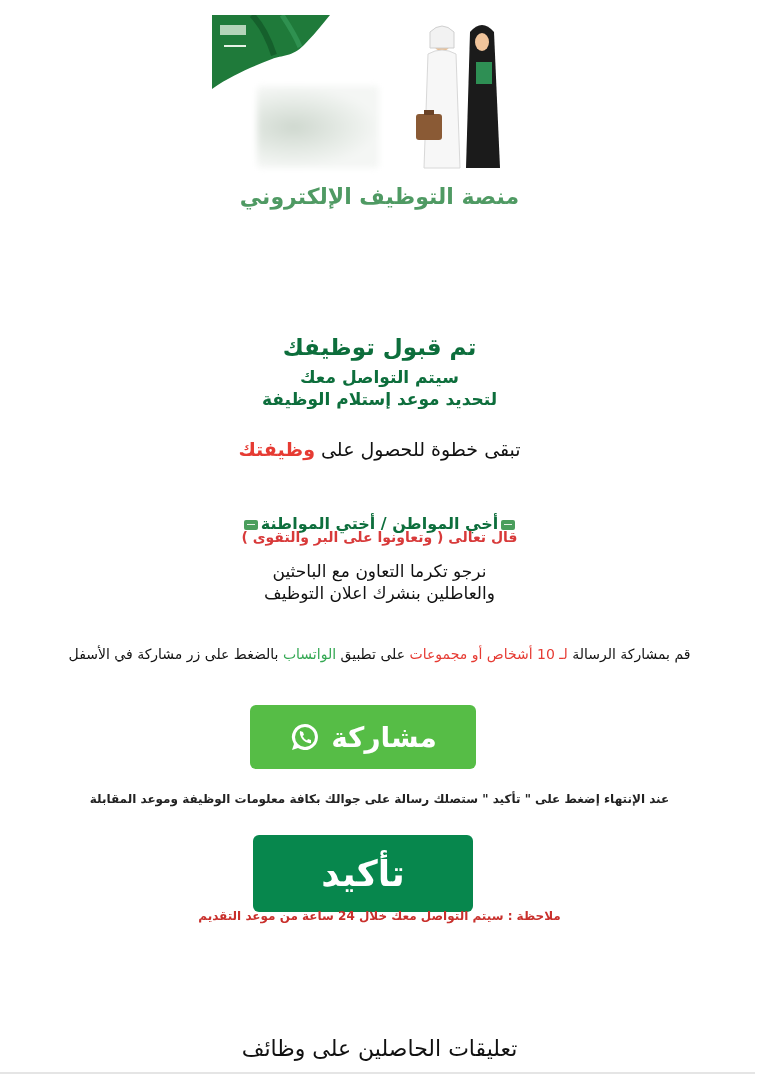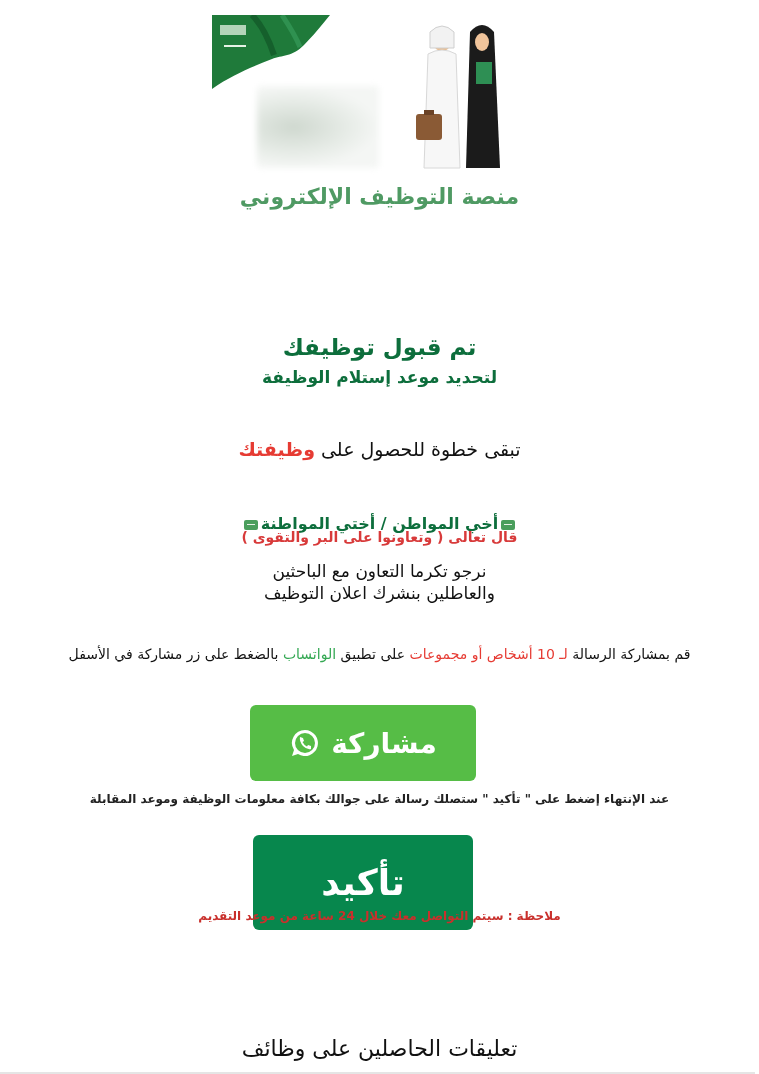--- a/index.html
+++ b/index.html
@@ -22,24 +22,24 @@
   .mini-flag { display:inline-block; width:14px; height:10px; background:#4a9e5c; border-radius:2px; vertical-align:middle; margin:0 3px; position:relative; }
   .mini-flag::after { content:""; position:absolute; left:3px; top:4px; width:8px; height:1px; background:#e6f1e6; }
   .verse { top:529px; font-size:14px; font-weight:bold; color:#d83a3a; }
   .plea { top:560px; font-size:17px; font-weight:normal; color:#111; line-height:22px; }
 
   .share-text { top:646px; font-size:14px; color:#111; }
   .share-text .red { color:#e63b33; }
   .share-text .green { color:#34a853; }
 
   .btn { border-radius:6px; display:flex; align-items:center; justify-content:center; color:#fff; font-weight:bold; direction:rtl; cursor:pointer; }
-  .btn-share { left:250px; top:705px; width:226px; height:76px; background:#56bd46; font-size:28px; }
+  .btn-share { left:250px; top:705px; width:226px; height:64px; background:#56bd46; font-size:28px; }
   .btn-share .wa { width:32px; height:32px; margin-right:10px; }
   .end-text { top:792px; font-size:12px; font-weight:bold; color:#222; }
-  .btn-confirm { left:253px; top:835px; width:220px; height:95px; background:#07874d; font-size:36px; }
+  .btn-confirm { left:253px; top:835px; width:220px; height:77px; background:#07874d; font-size:36px; }
   .note { top:909px; font-size:12px; font-weight:bold; color:#c9302c; }
   .comments-title { top:1036px; font-size:22px; color:#111; }
   .divider { left:0; top:1072px; width:755px; height:2px; background:#e5e5e5; }
 </style>
 </head>
 <body>
 
 <div class="abs flag">
   <svg width="118" height="74" viewBox="0 0 118 74">
     <path d="M0 0 H118 C110 10 100 22 92 30 C80 42 70 40 60 44 C40 52 20 60 0 74 Z" fill="#1f7a3a"></path>
@@ -62,20 +62,21 @@
     <ellipse cx="72" cy="22" rx="9" ry="11" fill="#f0c49b"></ellipse>
     <path d="M60 14 Q72 0 84 14 L90 150 L56 150 Z" fill="#1b1b1b"></path>
     <ellipse cx="72" cy="24" rx="7" ry="9" fill="#f0c49b"></ellipse>
     <rect x="66" y="44" width="16" height="22" fill="#2e8f54"></rect>
   </svg>
 </div>
 <div class="abs center platform-title">منصة التوظيف الإلكتروني</div>
 
 <div class="abs center h-accepted">تم قبول توظيفك</div>
 <div class="abs center h-sub">
+  <div>سيتم التواصل معك</div>
   <div>لتحديد موعد إستلام الوظيفة</div>
 </div>
 
 <div class="abs center step">
   <span>تبقى خطوة للحصول على</span>
   <span class="red">وظيفتك</span>
 </div>
 
 <div class="abs center citizen">
   <span class="mini-flag"></span><span>أخي المواطن / أختي المواطنة</span><span class="mini-flag"></span>

